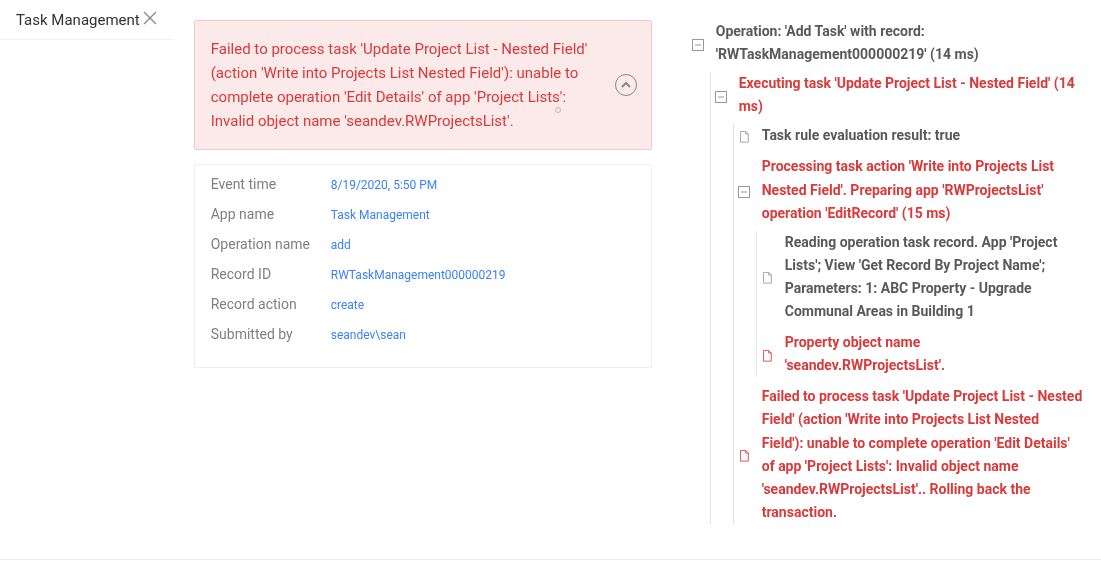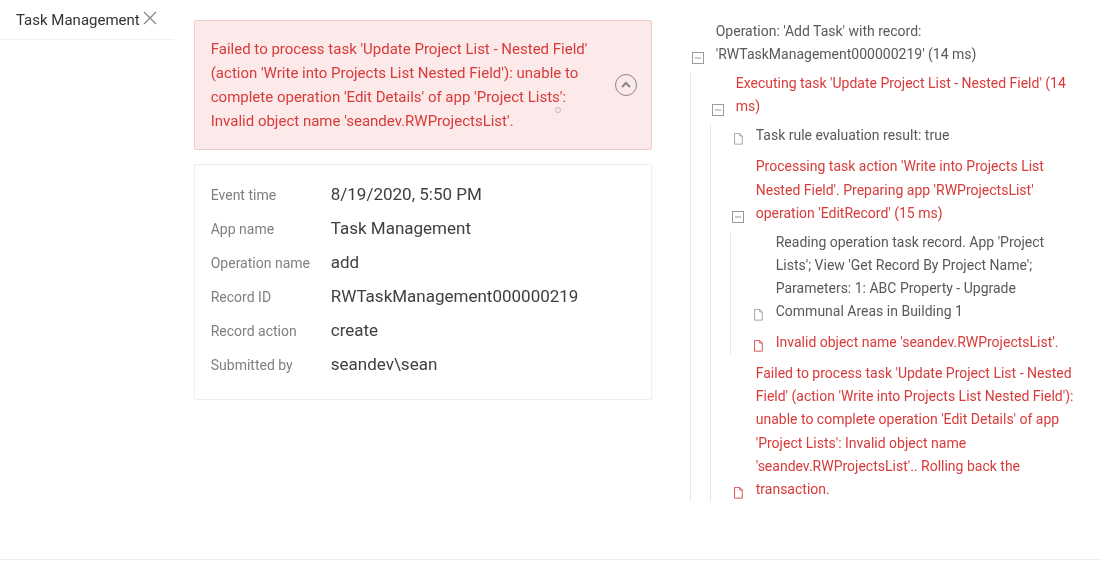--- a/index.html
+++ b/index.html
@@ -100,68 +100,69 @@
       right: 90px;
       bottom: 36px;
       width: 6px;
       height: 6px;
       border: 1px solid #c9b5b5;
       border-radius: 50%;
     }
     .details-box {
       border: 1px solid #eee;
       border-radius: 2px;
-      padding: 12px 16px 18px;
+      padding: 4px 16px 18px;
     }
     .detail-row {
       display: flex;
       align-items: baseline;
       padding: 7px 0;
     }
     .detail-label {
       width: 120px;
       color: #808080;
       font-size: 14px;
     }
     .detail-value {
-      color: #404040;
-      font-size: 17px;
+      color: #3b82f6;
+      font-size: 12px;
     }
     
     .tree {
       color: #595959;
       font-size: 14px;
       line-height: 1.65;
     }
     .tree-node {
     }
     .node-row {
       display: flex;
-      align-items: flex-end;
+      align-items: center;
+      font-weight: bold;
     }
     .node-icon {
       flex: 0 0 16px;
       width: 16px;
       height: 16px;
       margin-top: 3px;
       margin-right: 10px;
       display: flex;
       align-items: center;
       justify-content: center;
     }
     .node-icon svg {
       width: 12px;
       height: 12px;
     }
     .node-label {
       flex: 1;
     }
     .children {
-      margin-left: 0;
-      padding-left: 19px;
+      margin-left: 20px;
+      padding-left: 2px;
       border-left: 1px solid #e5e5e5;
       margin-top: 6px;
     }
     .tree-node + .tree-node {
       margin-top: 8px;
     }
     .err {
       color: #d93a3a;
     }
     .icon-box-minus rect {
@@ -301,21 +302,21 @@
                         <span class="node-label">Reading operation task record. App 'Project Lists'; View 'Get Record By Project Name'; Parameters: 1: ABC Property - Upgrade Communal Areas in Building 1</span>
                       </div>
                     </div>
                     <div class="tree-node">
                       <div class="node-row">
                         <span class="node-icon">
                           <svg class="icon-doc err" viewBox="0 0 12 14">
                               <path class="outline" d="M2 0.5 H8 L11 3.5 V13 H2 Z M8 0.5 V3.5 H11"></path>
                             </svg>
                         </span>
-                        <span class="node-label err">Invalid object name 'seandev.RWProjectsList'.</span>
+                        <span class="node-label err">Property object name 'seandev.RWProjectsList'.</span>
                       </div>
                     </div>
                   </div>
                 </div>
 
                 <div class="tree-node">
                   <div class="node-row">
                     <span class="node-icon">
                       <svg class="icon-doc err" viewBox="0 0 12 14">
                           <path class="outline" d="M2 0.5 H8 L11 3.5 V13 H2 Z M8 0.5 V3.5 H11"></path>

